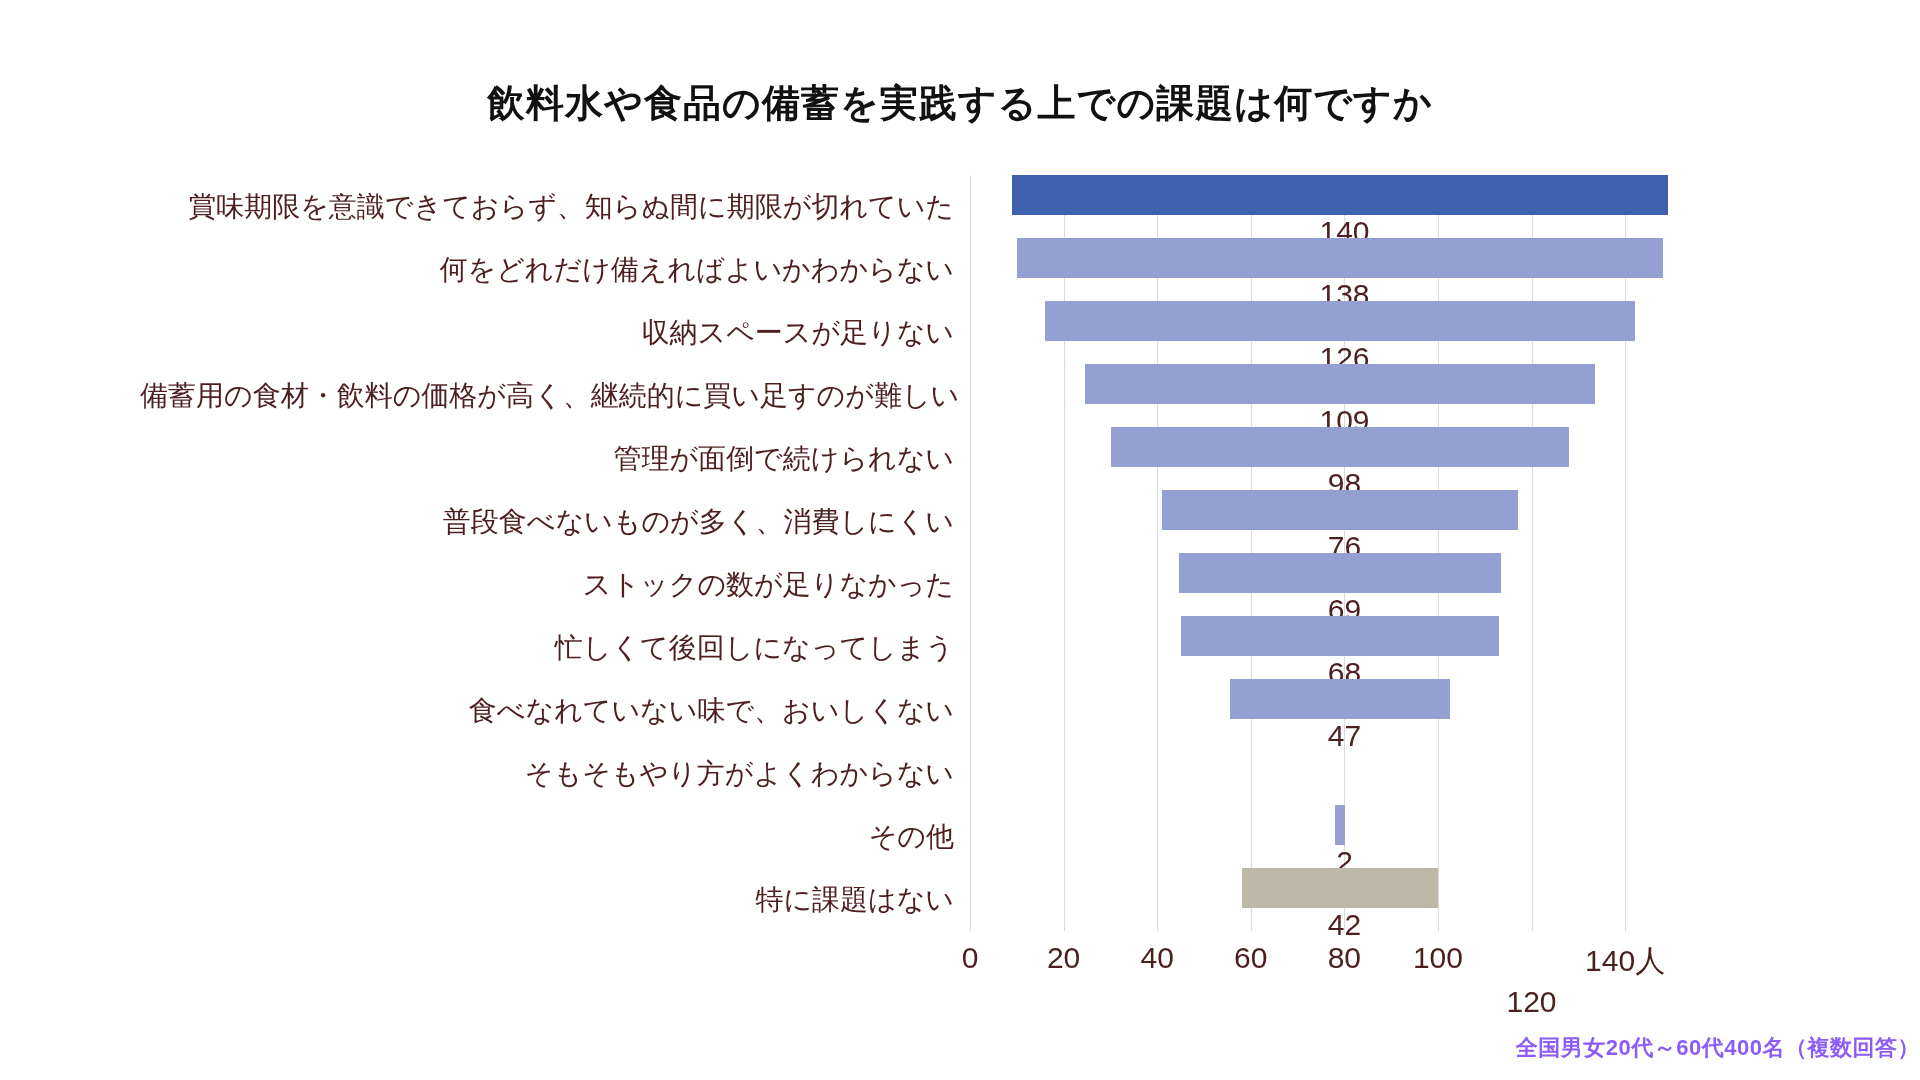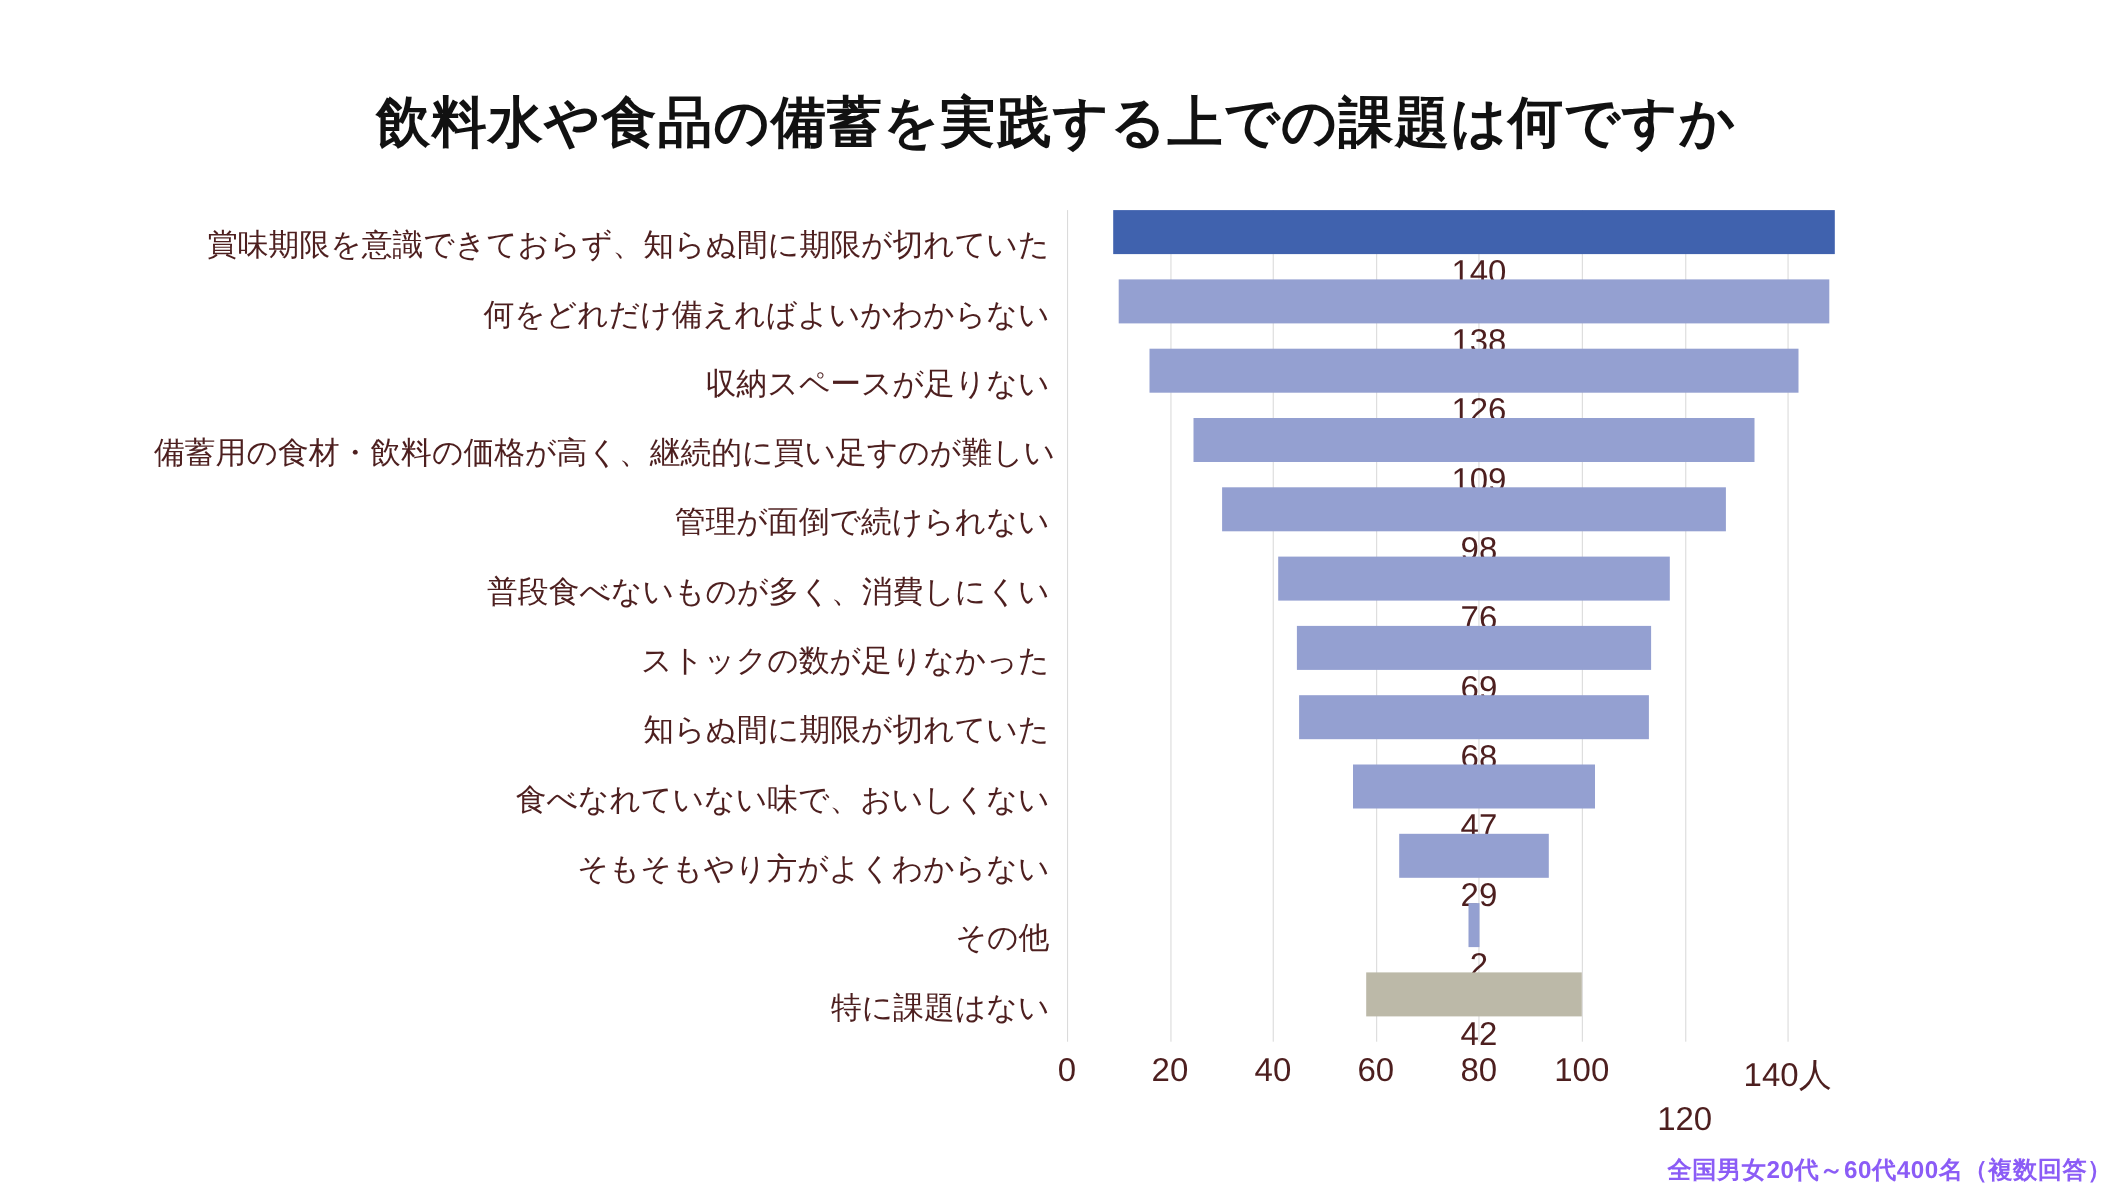--- a/index.html
+++ b/index.html
@@ -12,21 +12,21 @@
     position: relative;
     width: 1920px;
     height: 1080px;
     background: #ffffff;
     overflow: hidden;
   }
   .title {
     margin: 0;
     padding-top: 78px;
     text-align: center;
-    font-size: 50px;
+    font-size: 38px;
     font-weight: 800;
     letter-spacing: 1px;
     color: #111111;
   }
   .chart {
     margin-top: 46px;
     padding-left: 140px;
   }
   .rows-wrap {
     position: relative;
@@ -168,39 +168,35 @@
             </div>
           </div>
           <div class="row">
             <div class="row-label">ストックの数が足りなかった</div>
             <div class="track">
               <div class="bar" style="width: 322.885px; background: rgb(148, 160, 209);"></div>
               <span class="val">69</span>
             </div>
           </div>
           <div class="row">
-            <div class="row-label">知らぬ間に期限が切れていた</div>
+            <div class="row-label">忙しくて後回しになってしまう</div>
             <div class="track">
               <div class="bar" style="width: 318.205px; background: rgb(148, 160, 209);"></div>
               <span class="val">68</span>
             </div>
           </div>
           <div class="row">
             <div class="row-label">食べなれていない味で、おいしくない</div>
             <div class="track">
               <div class="bar" style="width: 219.936px; background: rgb(148, 160, 209);"></div>
               <span class="val">47</span>
             </div>
           </div>
           <div class="row">
             <div class="row-label">そもそもやり方がよくわからない</div>
-            <div class="track">
-              <div class="bar" style="width: 135.705px; background: rgb(148, 160, 209);"></div>
-              <span class="val">29</span>
-            </div>
           </div>
           <div class="row">
             <div class="row-label">その他</div>
             <div class="track">
               <div class="bar" style="width: 9.35897px; background: rgb(148, 160, 209);"></div>
               <span class="val">2</span>
             </div>
           </div>
           <div class="row">
             <div class="row-label">特に課題はない</div>

